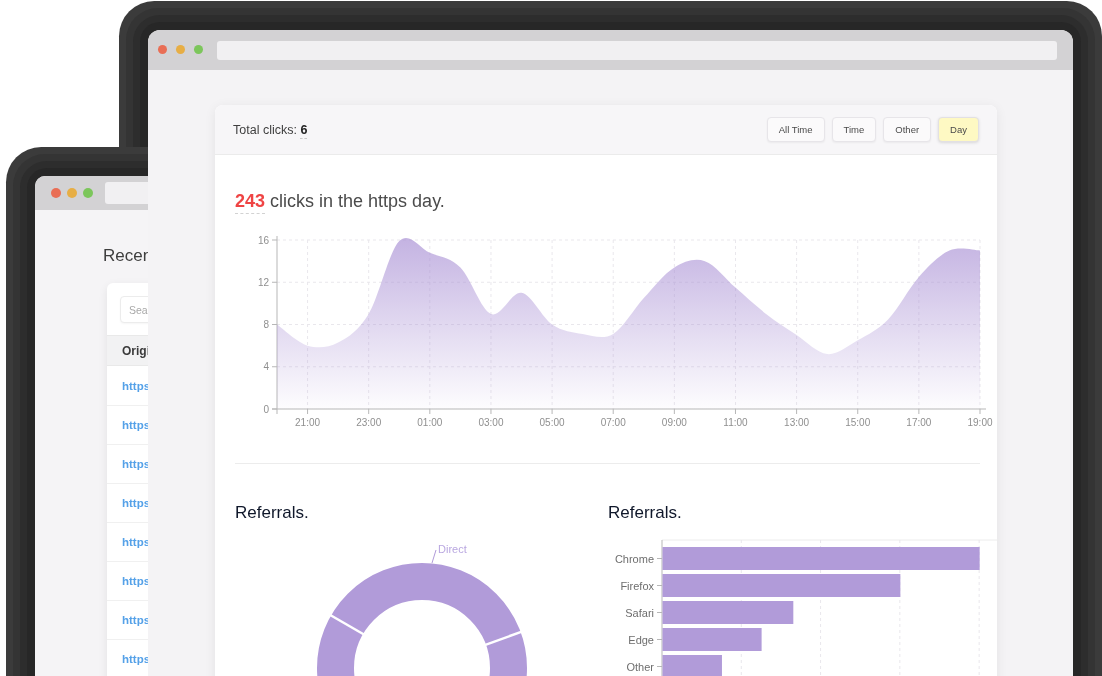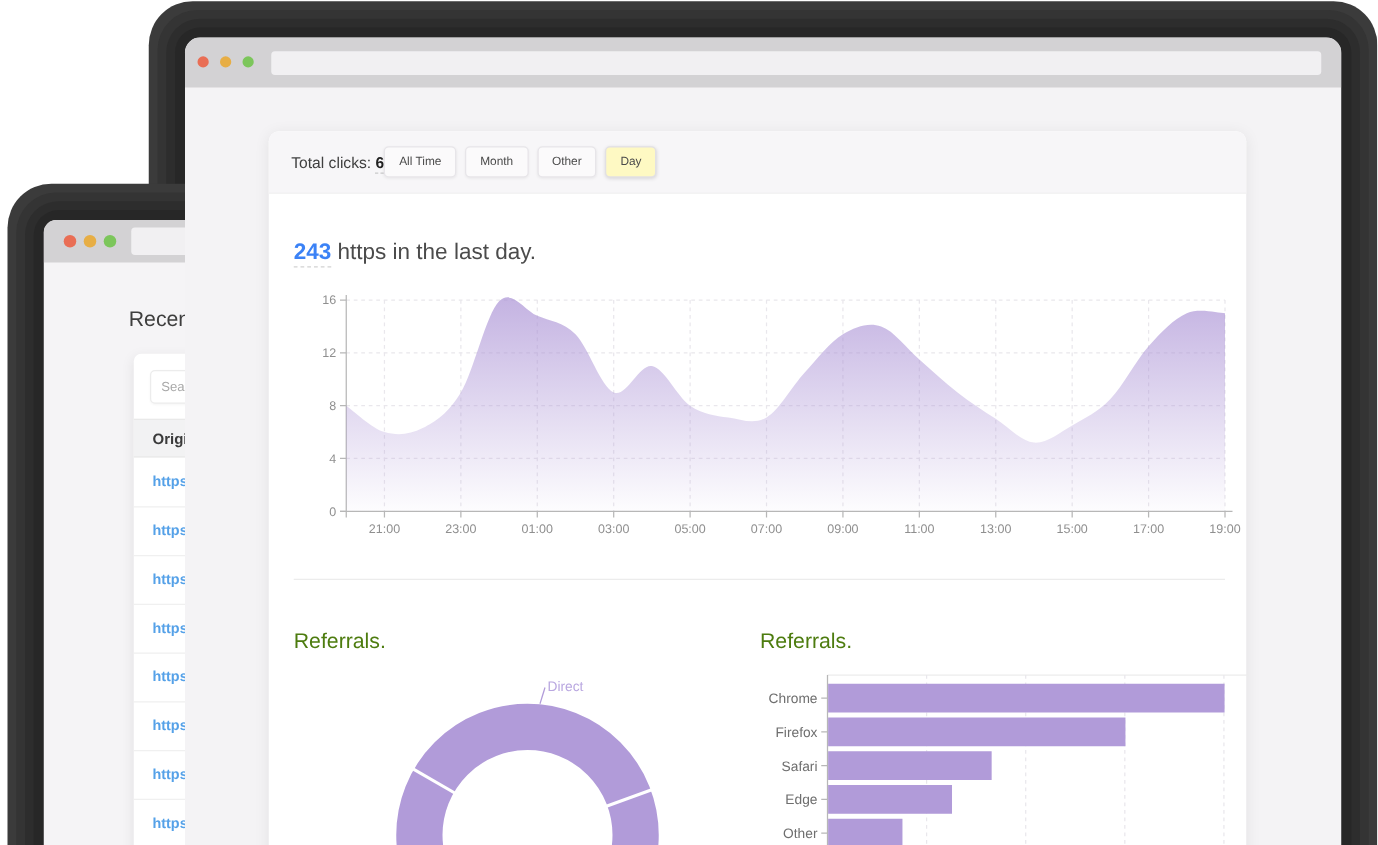--- a/index.html
+++ b/index.html
@@ -40,33 +40,33 @@
   .dash-window{position:absolute;left:148px;top:30px;width:925px;height:700px;z-index:3;
     border-radius:12px;overflow:hidden;background:#f4f3f5;}
   .dash-titlebar{position:relative;height:40px;background:#d3d2d4;}
   .d-dot{width:9px;height:9px;top:15px;}
   .dash-titlebar .urlbar{position:absolute;left:69px;top:11px;width:840px;height:19px;
     background:#f1f0f2;border-radius:3px;}
   .card{position:absolute;left:67px;top:75px;width:782px;height:645px;background:#fff;
     border-radius:8px;box-shadow:0 2px 12px rgba(0,0,0,.07);}
   .card-header{position:absolute;left:0;top:0;width:100%;height:50px;box-sizing:border-box;
     background:#f7f6f8;border-bottom:1px solid #ebebeb;border-radius:8px 8px 0 0;
-    display:flex;align-items:center;padding:0 18px;}
+    display:flex;align-items:center;justify-content:space-between;padding:0 18px;}
   .total{font-size:12.5px;color:#3f3f3f;}
   .total b{border-bottom:1px dashed #c9c9c9;padding-bottom:1px;color:#222;}
   .range-buttons{display:flex;gap:7px;}
   .range-buttons button{font-family:"Liberation Sans",sans-serif;font-size:9.5px;color:#4a4a4a;
     padding:6px 11px;border-radius:4px;border:1px solid #e7e5e9;background:#fbfafb;
     box-shadow:0 1px 2px rgba(0,0,0,.05);cursor:pointer;}
   .range-buttons button.active{background:#fef9c3;border-color:#e2e0e4;box-shadow:0 1px 3px rgba(0,0,0,.12);}
   .headline{position:absolute;left:20px;top:86px;font-size:18px;color:#4b4b4b;}
-  .headline b{color:#3b82f6;border-bottom:1px dashed #d2d2d2;padding-bottom:2px;}
+  .headline b{color:#ef4444;border-bottom:1px dashed #d2d2d2;padding-bottom:2px;}
   .area-svg{position:absolute;left:8px;top:125px;}
   .hr-divider{position:absolute;left:20px;top:358px;width:745px;height:1px;background:#ececec;}
-  .section-title{position:absolute;top:398px;font-size:17px;color:#4d7c0f;}
+  .section-title{position:absolute;top:398px;font-size:17px;color:#0f172a;}
   .sec-referrals{left:20px;}
   .sec-browsers{left:393px;}
   .donut-svg{position:absolute;left:85px;top:430px;}
   .bars-svg{position:absolute;left:393px;top:430px;}
 </style>
 </head>
 <body>
 
 <div id="stage">
 
@@ -108,28 +108,28 @@
     </div>
 
     <div class="card">
       <div class="card-header">
         <div class="total">
           <span>Total clicks:</span>
           <b>6</b>
         </div>
         <div class="range-buttons">
           <button>All Time</button>
-          <button>Month</button>
+          <button>Time</button>
           <button>Other</button>
           <button class="active">Day</button>
         </div>
       </div>
 
       <div class="headline">
-        <b>243</b><span> https in the last day.</span>
+        <b>243</b><span> clicks in the https day.</span>
       </div>
 
       <svg class="area-svg" width="770" height="205">
           <defs>
             <linearGradient id="ag" x1="0" y1="0" x2="0" y2="1">
               <stop offset="0" stop-color="#a88fd4" stop-opacity="0.68"></stop>
               <stop offset="1" stop-color="#a88fd4" stop-opacity="0.02"></stop>
             </linearGradient>
           </defs>
           <line x1="49" y1="179" x2="54" y2="179" stroke="#b7b7b7"></line>

